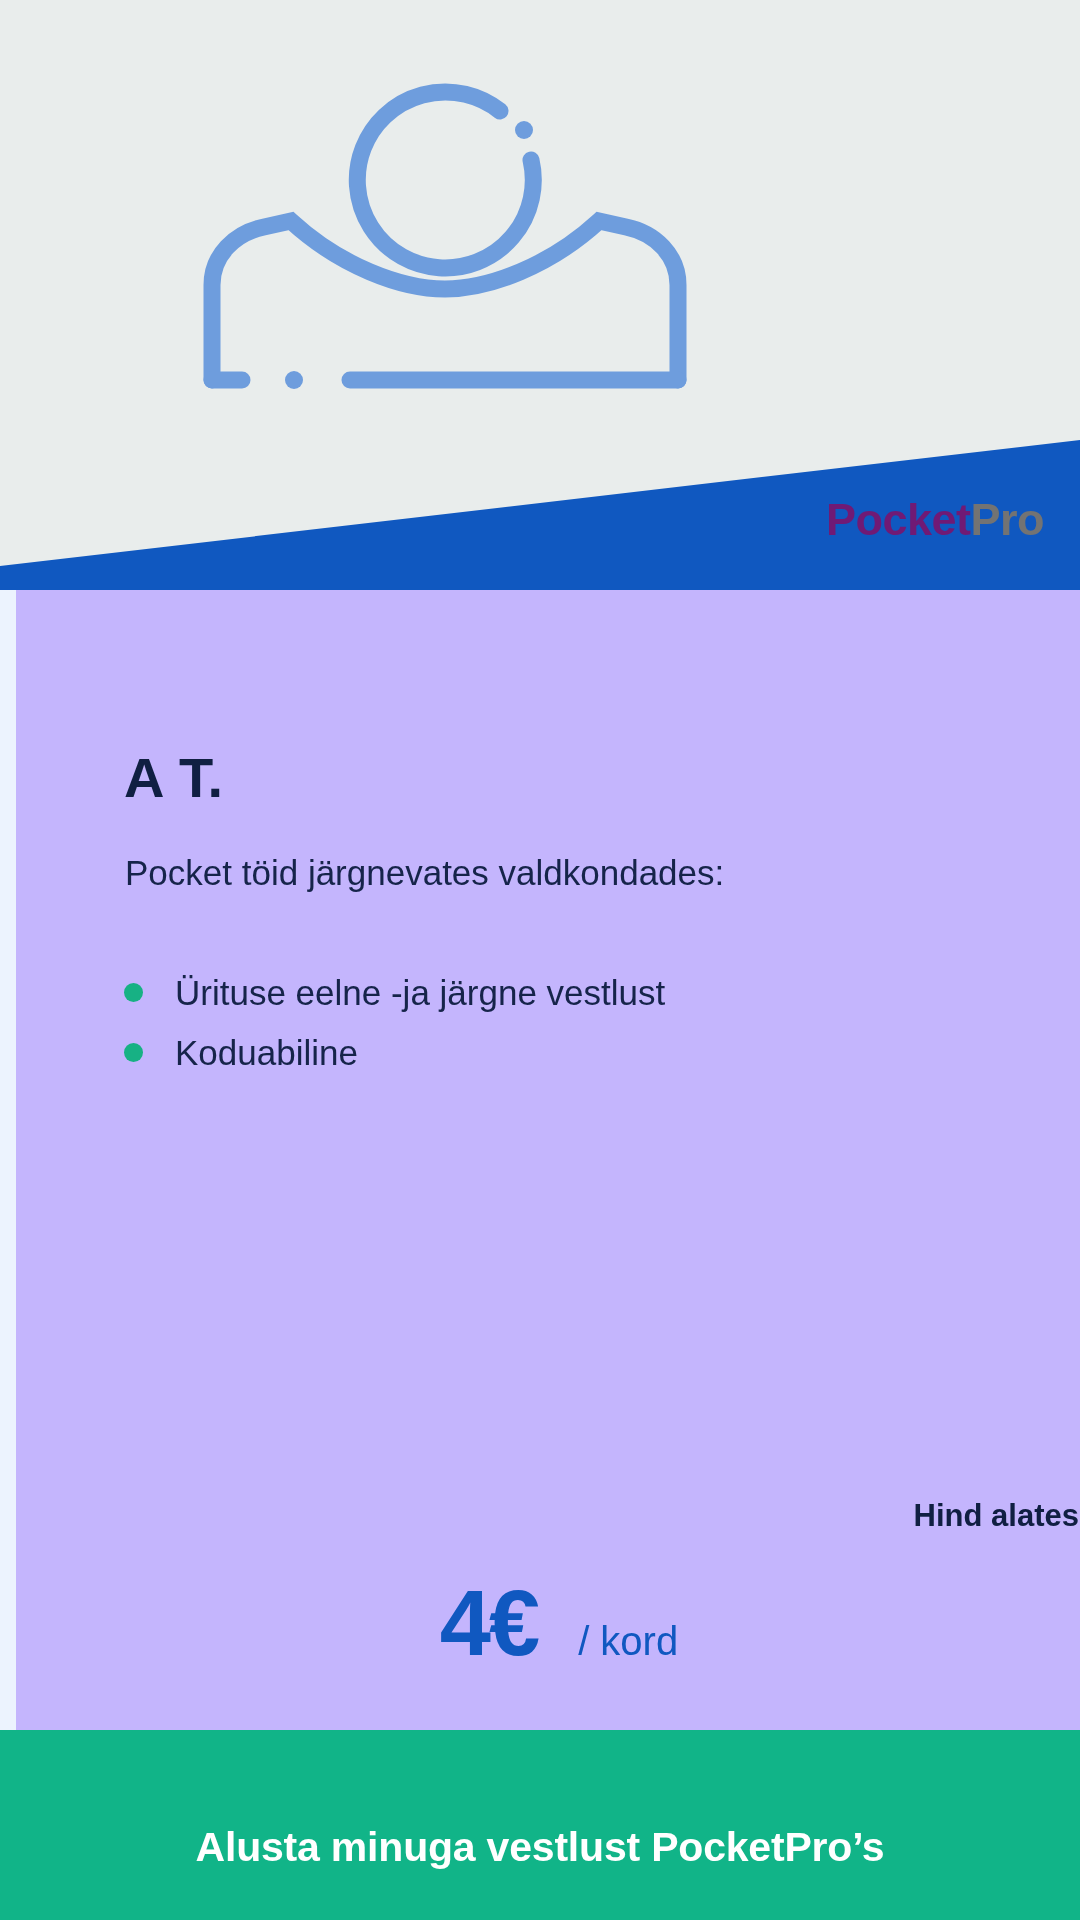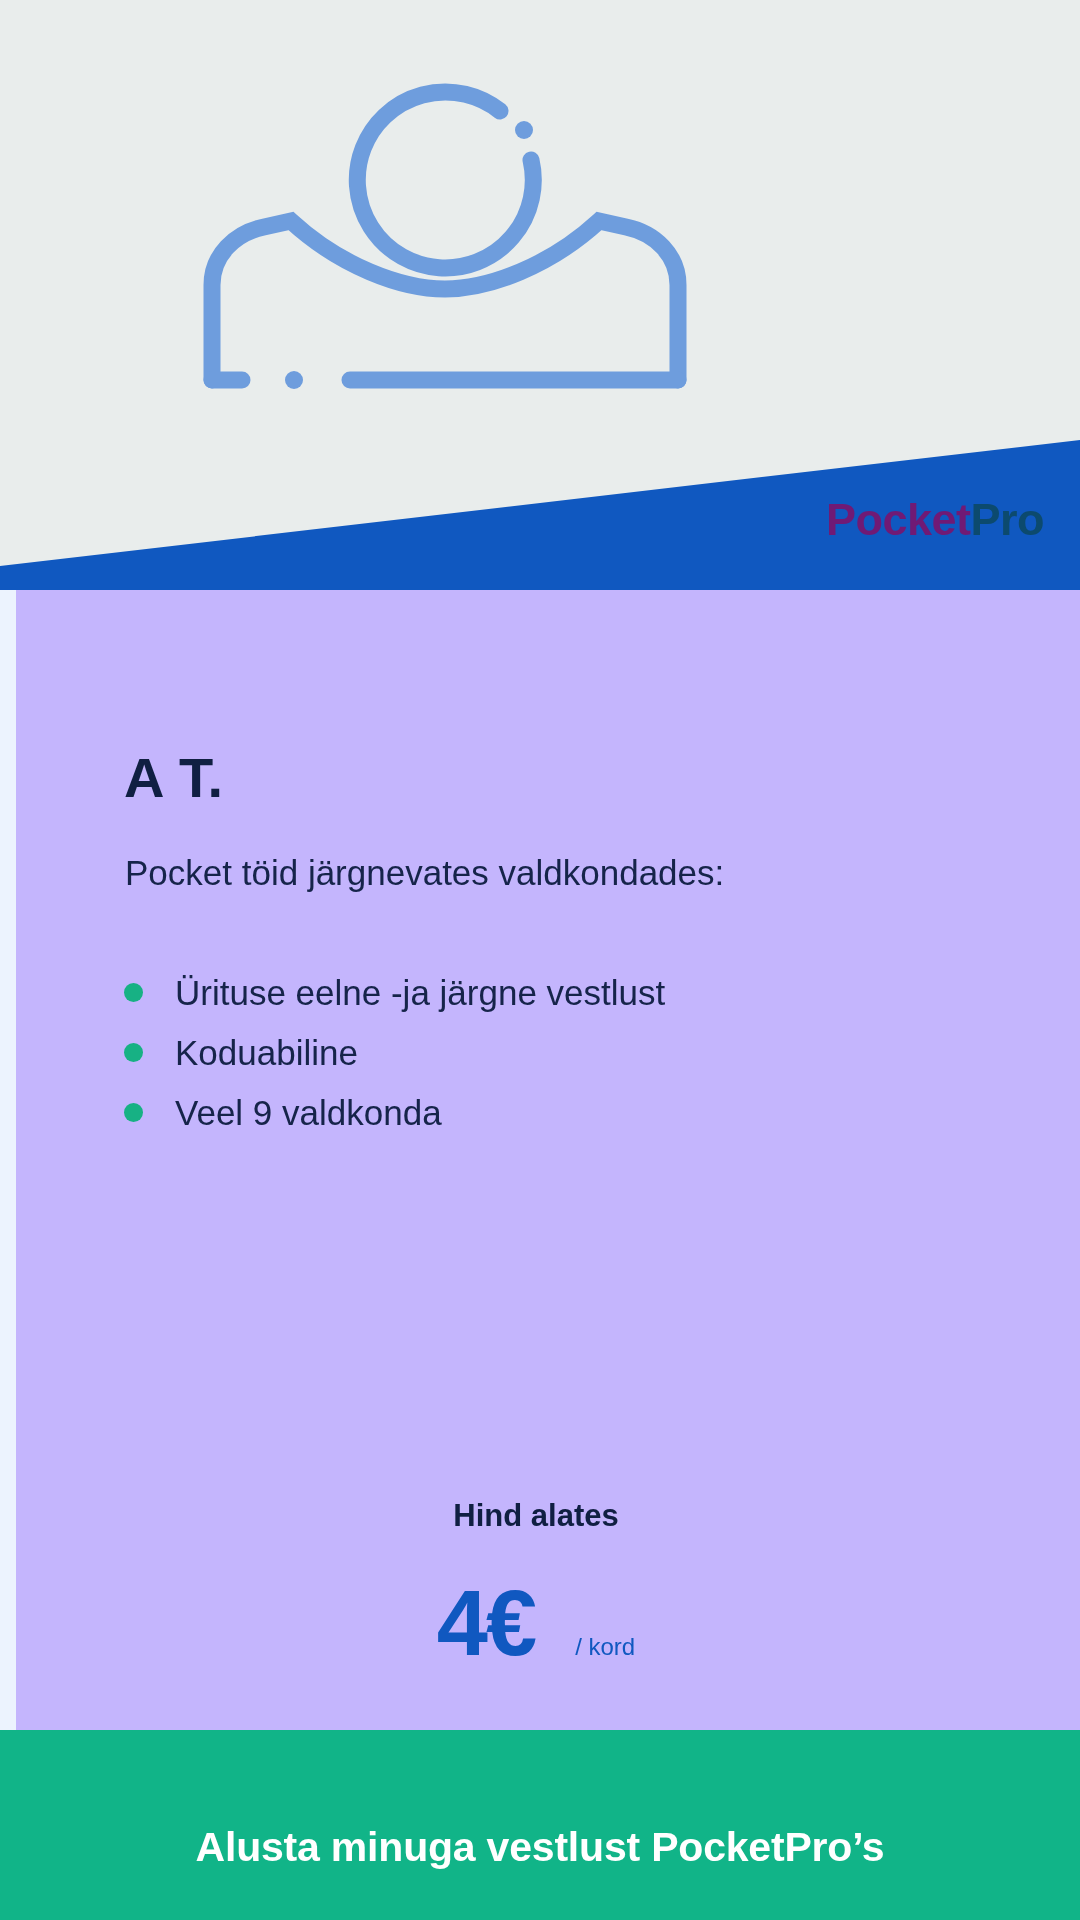--- a/index.html
+++ b/index.html
@@ -55,21 +55,21 @@
     position: absolute;
     right: 36px;
     top: 497px;
     font-size: 45px;
     line-height: 1;
     letter-spacing: -0.5px;
     font-weight: 600;
     white-space: nowrap;
   }
   .brand-pocket { color: #701a75; margin-left: 44px; }
-  .brand-pro { color: #0c4a6e; text-align: center; }
+  .brand-pro { color: #737373; text-align: center; }
 
   
   .content {
     position: absolute;
     left: 16px;
     top: 590px;
     width: 1080px;
     height: 1140px;
     background: #c4b5fd;
   }
@@ -121,21 +121,22 @@
     color: #16244a;
     line-height: 1;
   }
 
   
   .price-block {
     position: absolute;
     left: 0;
     top: 910px;
     width: 1040px;
-    text-align: center;
+    text-align: right;
+    padding-left: 23px;
   }
   .price-caption {
     font-size: 31px;
     font-weight: 700;
     color: #101f42;
     line-height: 1;
   }
   .price-row {
     margin-top: 46px;
     display: flex;
@@ -143,21 +144,21 @@
     justify-content: center;
   }
   .price-amount {
     font-size: 92px;
     font-weight: 700;
     color: #1058c0;
     line-height: 1;
     letter-spacing: -2px;
   }
   .price-unit {
-    font-size: 24px;
+    font-size: 40px;
     font-weight: 400;
     color: #1058c0;
     margin-left: 40px;
     line-height: 1;
   }
 
   
   .cta-bar {
     position: absolute;
     left: 0;
@@ -221,24 +222,20 @@
 
     <ul class="services-list">
       <li class="service-item">
         <span class="service-bullet"></span>
         <span class="service-label">Ürituse eelne -ja järgne vestlust</span>
       </li>
       <li class="service-item">
         <span class="service-bullet"></span>
         <span class="service-label">Koduabiline</span>
       </li>
-      <li class="service-item">
-        <span class="service-bullet"></span>
-        <span class="service-label">Veel 9 valdkonda</span>
-      </li>
     </ul>
 
     <div class="price-block">
       <div class="price-caption">Hind alates</div>
       <div class="price-row">
         <span class="price-amount">4€</span>
         <span class="price-unit">/ kord</span>
       </div>
     </div>
 

